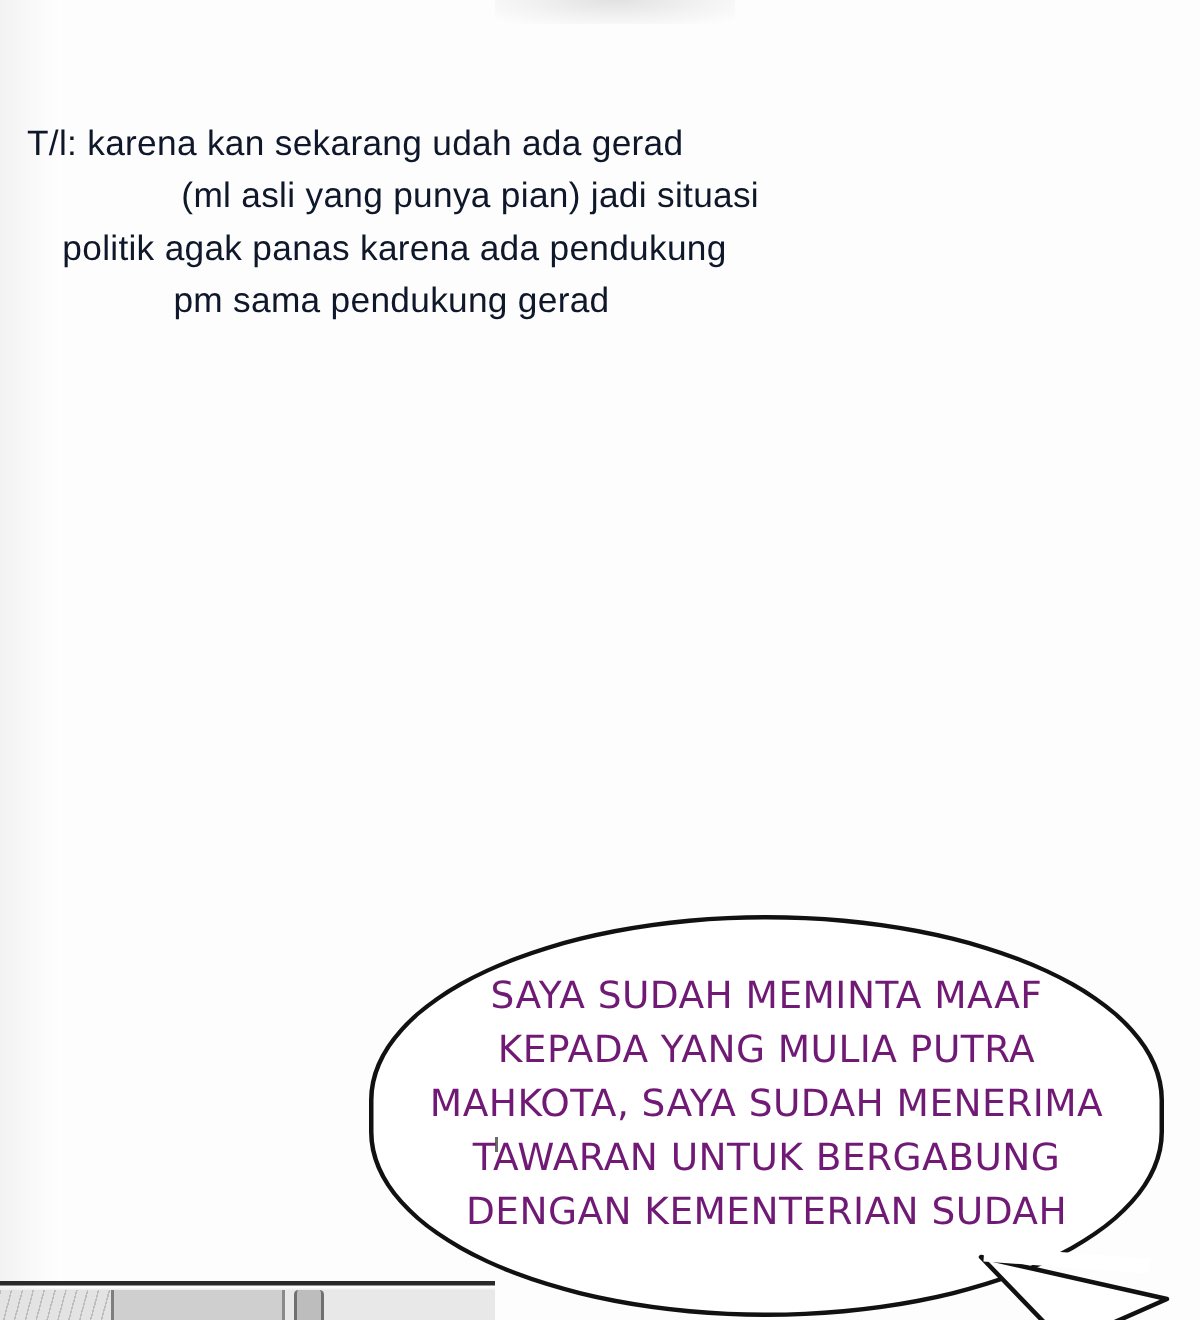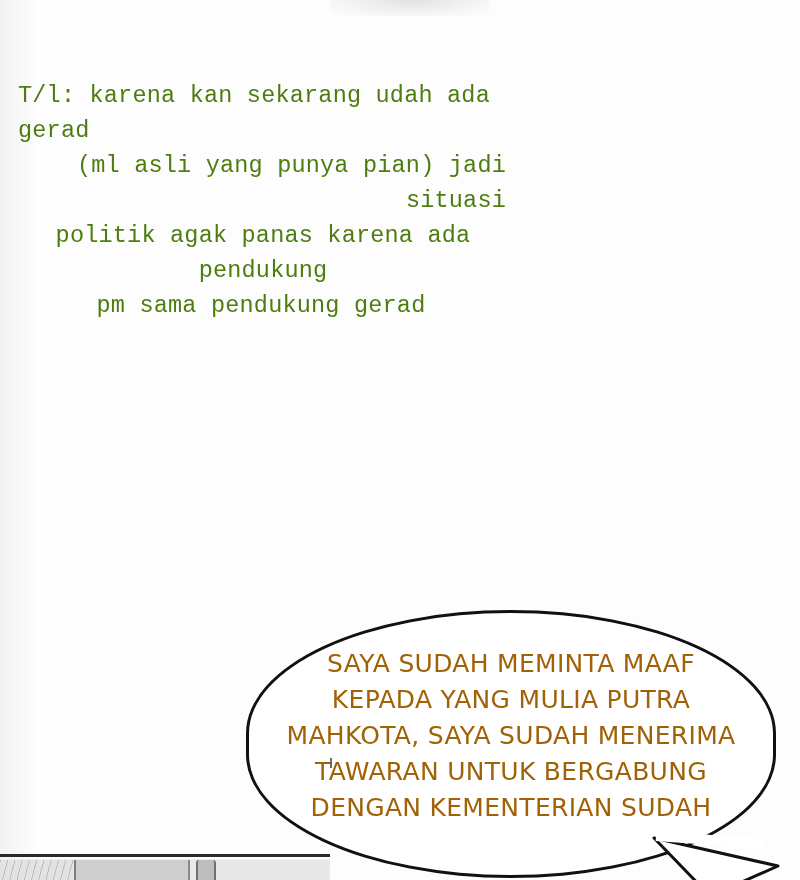--- a/index.html
+++ b/index.html
@@ -42,24 +42,24 @@
     opacity: .9;
   }
 
   
   .tl-note {
     position: absolute;
     left: 0;
     top: 78px;
     width: 506px;
     text-align: center;
-    font-family: Liberation Mono, monospace;
+    font-family: Liberation Sans, sans-serif;
     font-size: 23.5px;
     line-height: 35px;
-    color: #4d7c0f;
+    color: #0f172a;
     letter-spacing: .2px;
   }
   .tl-note .l1 { display: block; text-align: left; padding-left: 18px; }
   .tl-note .l2 { display: block; text-align: right; padding-left: 34px;}
   .tl-note .l3 { display: block; text-align: center; padding-left: 20px;}
   .tl-note .l4 { display: block; text-align: center; padding-left: 16px;}
 
   
   .scene {
     position: absolute;
@@ -164,21 +164,21 @@
 
   .balloon .text {
     position: absolute;
     left: 28px;
     top: 36px;
     width: 474px;
     text-align: center;
     font-family: "DejaVu Sans", sans-serif;
     font-size: 25px;
     line-height: 36px;
-    color: #a16207;
+    color: #701a75;
     letter-spacing: .3px;
     font-weight: 500;
   }
   .balloon .text span { display: block; white-space: nowrap; }
   .balloon .text .ln5 { text-align: center; }
 
   
   .tick {
     position: absolute;
     left: 330px;

